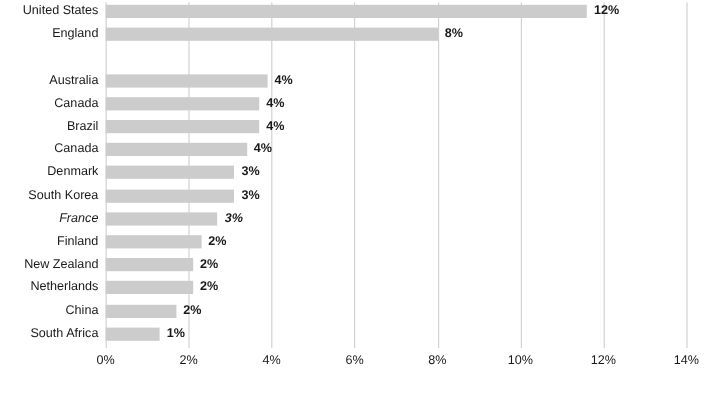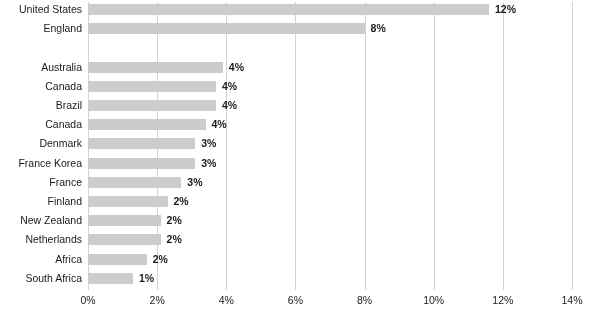--- a/index.html
+++ b/index.html
@@ -174,27 +174,27 @@
         </div>
       </div>
       <div class="row" style="top: 134.4px;">
         <div class="cat-label">Denmark</div>
         <div class="bar-track">
           <div class="bar" title="Denmark 3%" style="width: 107.171px; background: rgb(204, 204, 204);"></div>
           <div class="bar-value" style="left: 107.171px;">3%</div>
         </div>
       </div>
       <div class="row" style="top: 153.6px;">
-        <div class="cat-label">France Korea</div>
+        <div class="cat-label">South Korea</div>
         <div class="bar-track">
           <div class="bar" title="South Korea 3%" style="width: 107.171px; background: rgb(204, 204, 204);"></div>
           <div class="bar-value" style="left: 107.171px;">3%</div>
         </div>
       </div>
-      <div class="row" style="top: 172.8px;">
+      <div class="row" style="top: 172.8px; font-style: italic;">
         <div class="cat-label">France</div>
         <div class="bar-track">
           <div class="bar" title="France 3%" style="width: 93.3429px; background: rgb(204, 204, 204);"></div>
           <div class="bar-value" style="left: 93.3429px;">3%</div>
         </div>
       </div>
       <div class="row" style="top: 192px; padding-left: 44px;">
         <div class="cat-label">Finland</div>
         <div class="bar-track">
           <div class="bar" title="Finland 2%" style="width: 79.5143px; background: rgb(204, 204, 204);"></div>
@@ -209,21 +209,21 @@
         </div>
       </div>
       <div class="row" style="top: 230.4px;">
         <div class="cat-label">Netherlands</div>
         <div class="bar-track">
           <div class="bar" title="Netherlands 2%" style="width: 72.6px; background: rgb(204, 204, 204);"></div>
           <div class="bar-value" style="left: 72.6px;">2%</div>
         </div>
       </div>
       <div class="row" style="top: 249.6px;">
-        <div class="cat-label">Africa</div>
+        <div class="cat-label">China</div>
         <div class="bar-track">
           <div class="bar" title="Italy 2%" style="width: 58.7714px; background: rgb(204, 204, 204);"></div>
           <div class="bar-value" style="left: 58.7714px;">2%</div>
         </div>
       </div>
       <div class="row" style="top: 268.8px;">
         <div class="cat-label">South Africa</div>
         <div class="bar-track">
           <div class="bar" title="South Africa 1%" style="width: 44.9429px; background: rgb(204, 204, 204);"></div>
           <div class="bar-value" style="left: 44.9429px;">1%</div>

